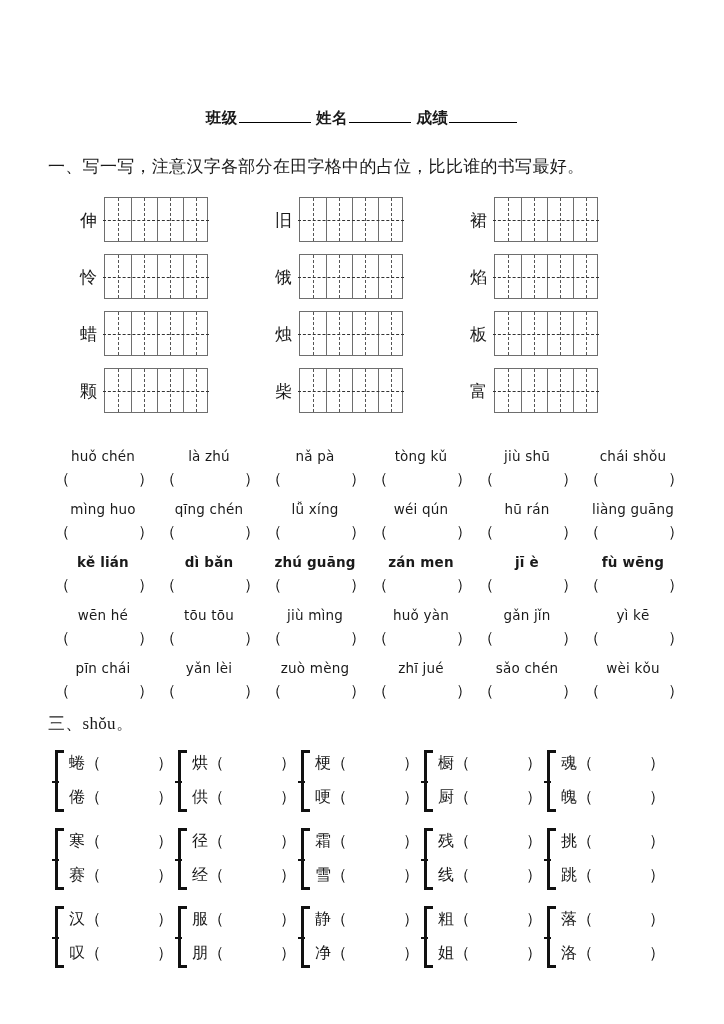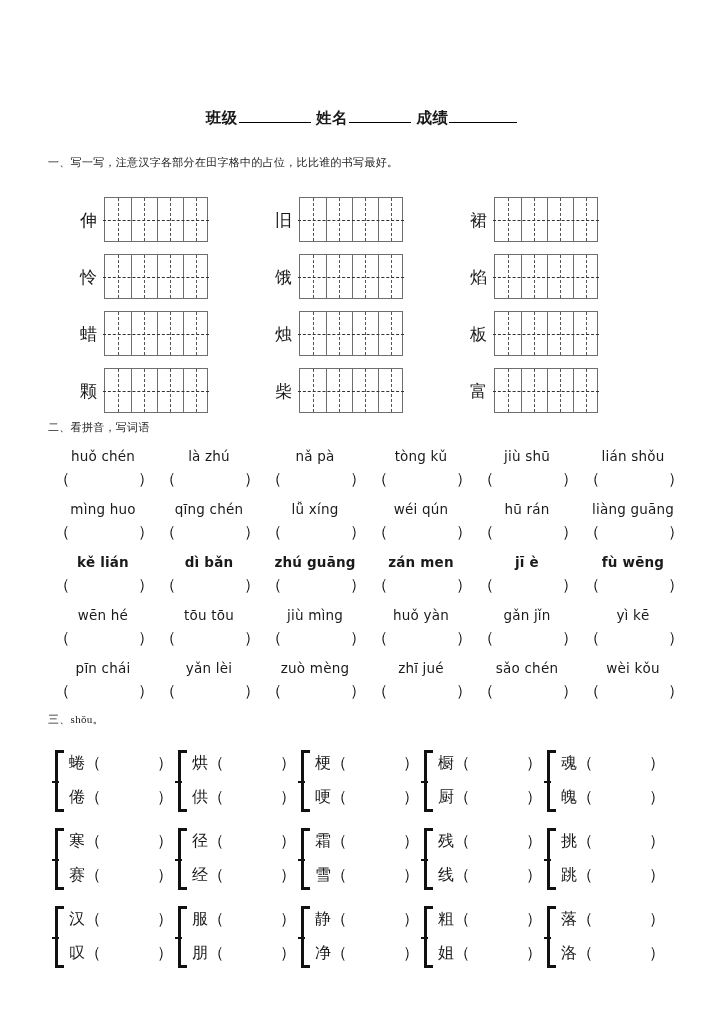--- a/index.html
+++ b/index.html
@@ -46,21 +46,21 @@
     margin: 0 1px;
   }
   .hdr-blank.w1 { width: 72px; }
   .hdr-blank.w2 { width: 62px; }
   .hdr-blank.w3 { width: 68px; }
 
   
   .sec-heading {
     position: absolute;
     left: 48px;
-    font-size: 11px;
+    font-size: 17px;
     white-space: nowrap;
     letter-spacing: 0.3px;
   }
   #sec1-heading { top: 155px; }
   #sec2-heading { top: 420px; }
   #sec3-heading { top: 712px; }
 
   
   .grid-area { position: absolute; left: 0; top: 0; width: 724px; }
 
@@ -349,23 +349,22 @@
           <div class="vsolid" style="left: 78px;"></div>
           <div class="vdash" style="left: 13px;"></div>
           <div class="vdash" style="left: 39px;"></div>
           <div class="vdash" style="left: 65px;"></div>
           <div class="vdash" style="left: 91px;"></div>
           <div class="hdash"></div>
         </div>
       </div>
     </div>
 
-  <div class="sec-heading" id="sec2-heading">二、看拼音，写词语</div>
   <div class="pinyin-block" id="pinyin-block">
-      <div class="pinyin-row" style="top: 448px;"><span class="pinyin-cell">huǒ chén</span><span class="pinyin-cell">là zhú</span><span class="pinyin-cell">nǎ  pà</span><span class="pinyin-cell">tòng kǔ</span><span class="pinyin-cell">jiù shū</span><span class="pinyin-cell">lián shǒu</span></div>
+      <div class="pinyin-row" style="top: 448px;"><span class="pinyin-cell">huǒ chén</span><span class="pinyin-cell">là zhú</span><span class="pinyin-cell">nǎ  pà</span><span class="pinyin-cell">tòng kǔ</span><span class="pinyin-cell">jiù shū</span><span class="pinyin-cell">chái shǒu</span></div>
       <div class="paren-row" style="top: 469px;"><span class="paren-cell"><span class="pr">）</span><span class="pl">（</span></span><span class="paren-cell"><span class="pr">）</span><span class="pl">（</span></span><span class="paren-cell"><span class="pr">）</span><span class="pl">（</span></span><span class="paren-cell"><span class="pr">）</span><span class="pl">（</span></span><span class="paren-cell"><span class="pr">）</span><span class="pl">（</span></span><span class="paren-cell"><span class="pr">）</span><span class="pl">（</span></span></div>
       <div class="pinyin-row" style="top: 501px;"><span class="pinyin-cell">mìng huo</span><span class="pinyin-cell">qīng chén</span><span class="pinyin-cell">lǚ  xíng</span><span class="pinyin-cell">wéi qún</span><span class="pinyin-cell">hū  rán</span><span class="pinyin-cell">liàng guāng</span></div>
       <div class="paren-row" style="top: 522px;"><span class="paren-cell"><span class="pr">）</span><span class="pl">（</span></span><span class="paren-cell"><span class="pr">）</span><span class="pl">（</span></span><span class="paren-cell"><span class="pr">）</span><span class="pl">（</span></span><span class="paren-cell"><span class="pr">）</span><span class="pl">（</span></span><span class="paren-cell"><span class="pr">）</span><span class="pl">（</span></span><span class="paren-cell"><span class="pr">）</span><span class="pl">（</span></span></div>
       <div class="pinyin-row" style="top: 554px; font-weight: bold;"><span class="pinyin-cell">kě  lián</span><span class="pinyin-cell">dì  bǎn</span><span class="pinyin-cell">zhú guāng</span><span class="pinyin-cell">zán men</span><span class="pinyin-cell">jī  è</span><span class="pinyin-cell">fù wēng</span></div>
       <div class="paren-row" style="top: 575px;"><span class="paren-cell"><span class="pr">）</span><span class="pl">（</span></span><span class="paren-cell"><span class="pr">）</span><span class="pl">（</span></span><span class="paren-cell"><span class="pr">）</span><span class="pl">（</span></span><span class="paren-cell"><span class="pr">）</span><span class="pl">（</span></span><span class="paren-cell"><span class="pr">）</span><span class="pl">（</span></span><span class="paren-cell"><span class="pr">）</span><span class="pl">（</span></span></div>
       <div class="pinyin-row" style="top: 607px;"><span class="pinyin-cell">wēn  hé</span><span class="pinyin-cell">tōu tōu</span><span class="pinyin-cell">jiù mìng</span><span class="pinyin-cell">huǒ yàn</span><span class="pinyin-cell">gǎn jǐn</span><span class="pinyin-cell">yì  kē</span></div>
       <div class="paren-row" style="top: 628px;"><span class="paren-cell"><span class="pr">）</span><span class="pl">（</span></span><span class="paren-cell"><span class="pr">）</span><span class="pl">（</span></span><span class="paren-cell"><span class="pr">）</span><span class="pl">（</span></span><span class="paren-cell"><span class="pr">）</span><span class="pl">（</span></span><span class="paren-cell"><span class="pr">）</span><span class="pl">（</span></span><span class="paren-cell"><span class="pr">）</span><span class="pl">（</span></span></div>
       <div class="pinyin-row" style="top: 660px;"><span class="pinyin-cell">pīn  chái</span><span class="pinyin-cell">yǎn lèi</span><span class="pinyin-cell">zuò mèng</span><span class="pinyin-cell">zhī jué</span><span class="pinyin-cell">sǎo chén</span><span class="pinyin-cell">wèi kǒu</span></div>
       <div class="paren-row" style="top: 681px;"><span class="paren-cell"><span class="pr">）</span><span class="pl">（</span></span><span class="paren-cell"><span class="pr">）</span><span class="pl">（</span></span><span class="paren-cell"><span class="pr">）</span><span class="pl">（</span></span><span class="paren-cell"><span class="pr">）</span><span class="pl">（</span></span><span class="paren-cell"><span class="pr">）</span><span class="pl">（</span></span><span class="paren-cell"><span class="pr">）</span><span class="pl">（</span></span></div>
     </div>

